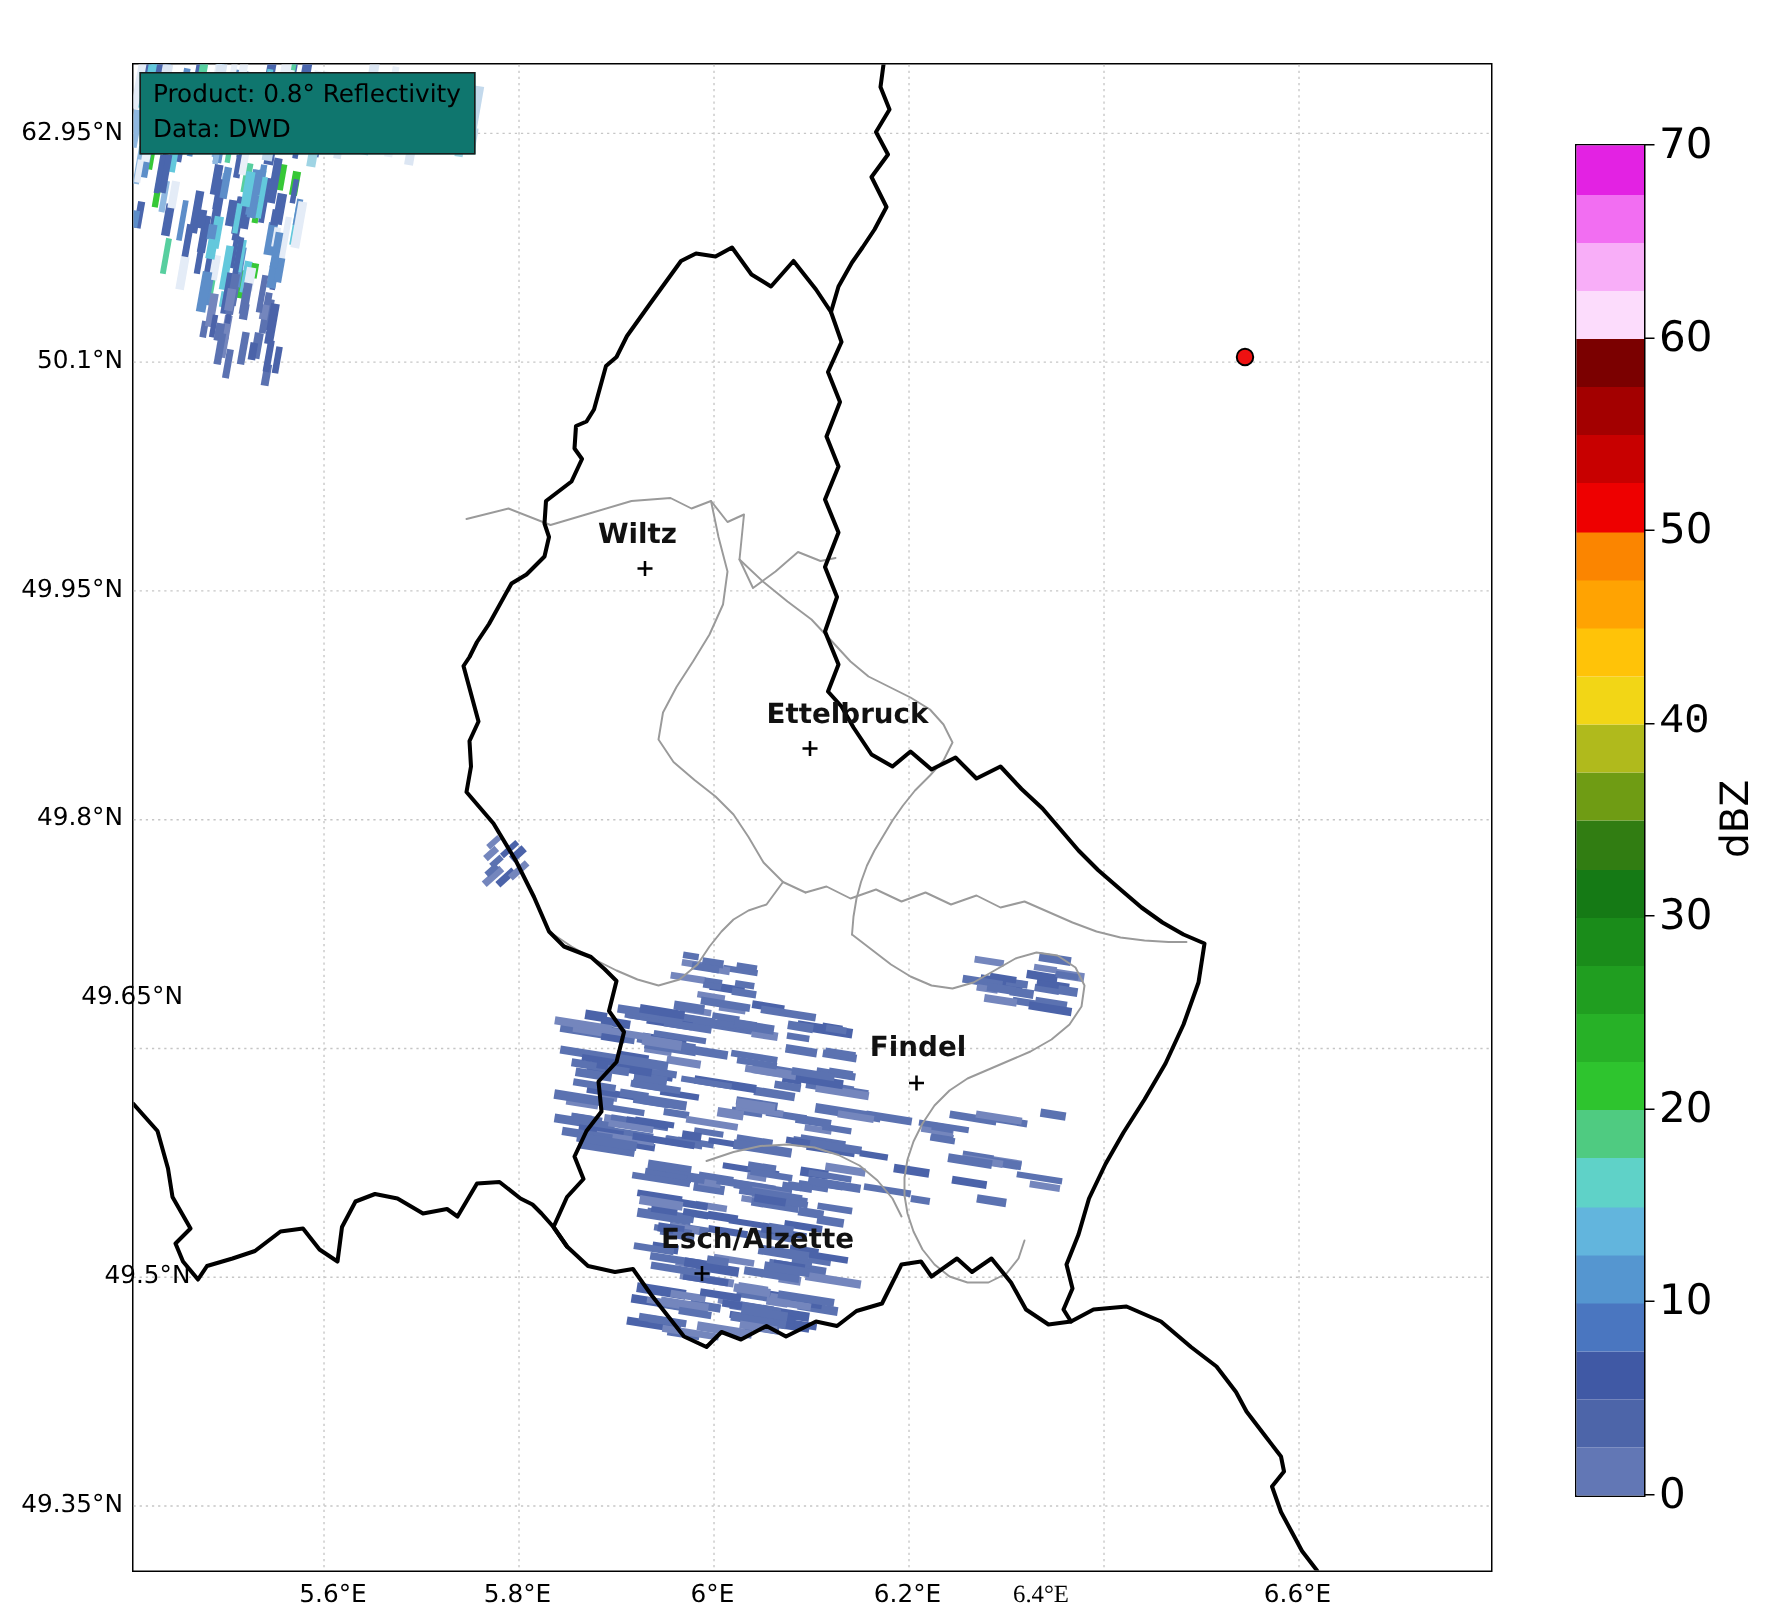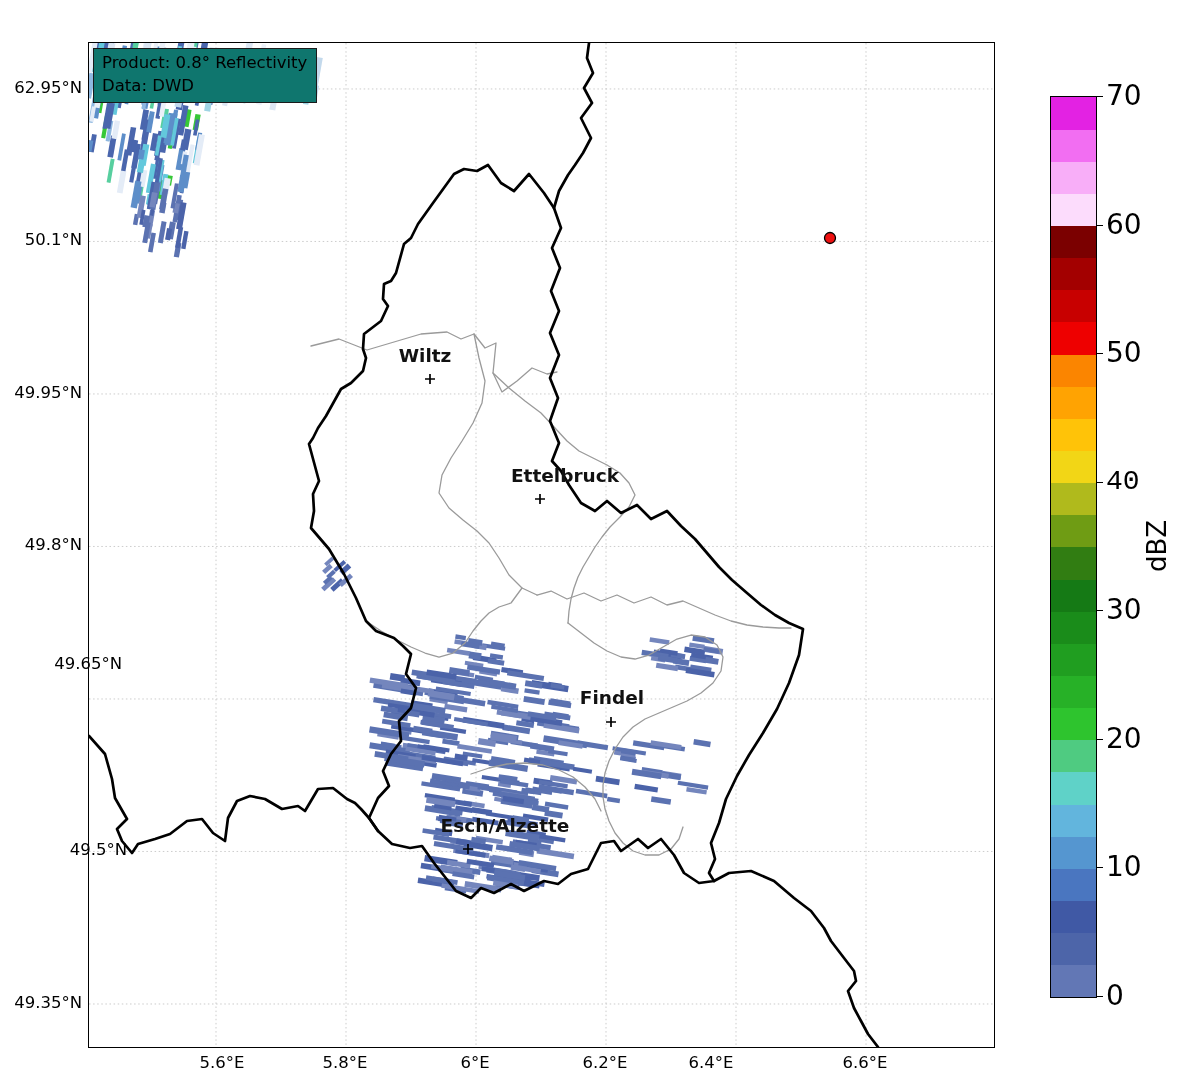--- a/index.html
+++ b/index.html
@@ -659,21 +659,21 @@
       <div class="ytick" style="left: 0px; top: 545.47px;">49.8°N</div>
       <div class="ytick" style="left: 0px; top: 664px; margin-left: 40px;">49.65°N</div>
       <div class="ytick" style="left: 0px; top: 850.48px; padding-left: 45px;">49.5°N</div>
       <div class="ytick" style="left: 0px; top: 1002.98px;">49.35°N</div>
     </div>
   <div id="xticks">
       <div class="xtick" style="left: 182px;">5.6°E</div>
       <div class="xtick" style="left: 305.01px;">5.8°E</div>
       <div class="xtick" style="left: 435.01px;">6°E</div>
       <div class="xtick" style="left: 565.01px;">6.2°E</div>
-      <div class="xtick" style="left: 671px;">6.4°E</div>
+      <div class="xtick" style="left: 654px; font-family: Liberation Serif, serif;">6.4°E</div>
       <div class="xtick" style="left: 825.01px;">6.6°E</div>
     </div>
 
   <div class="cbar" id="cbar">
       <div class="cbar-block" style="background: rgb(98, 119, 181); top: 867.857px; height: 32.6429px;"></div>
       <div class="cbar-block" style="background: rgb(77, 101, 169); top: 835.714px; height: 32.6429px;"></div>
       <div class="cbar-block" style="background: rgb(64, 89, 165); top: 803.571px; height: 32.6429px;"></div>
       <div class="cbar-block" style="background: rgb(74, 118, 192); top: 771.429px; height: 32.6429px;"></div>
       <div class="cbar-block" style="background: rgb(85, 150, 208); top: 739.286px; height: 32.6429px;"></div>
       <div class="cbar-block" style="background: rgb(98, 181, 221); top: 707.143px; height: 32.6429px;"></div>

